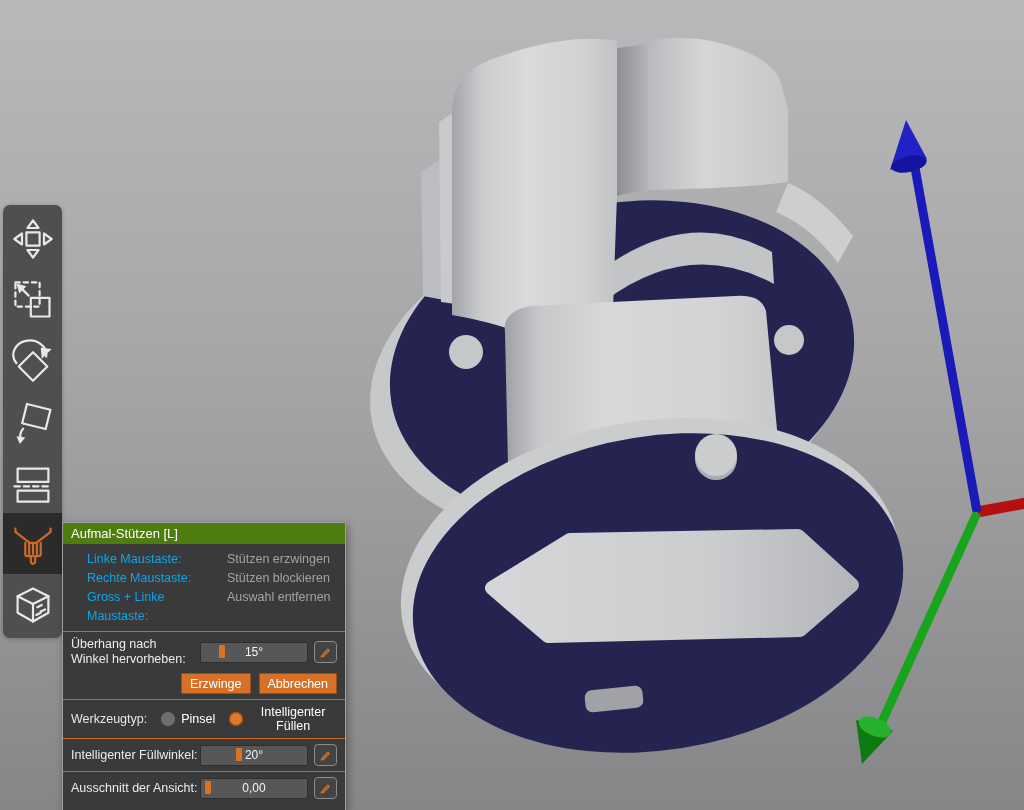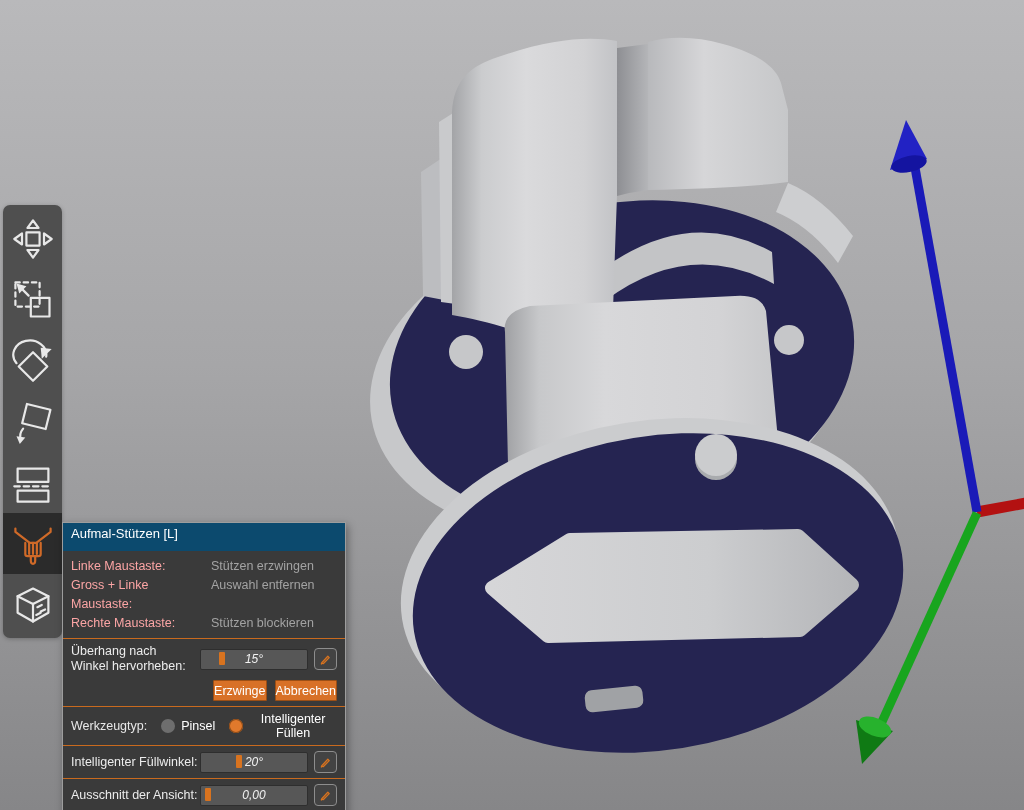--- a/index.html
+++ b/index.html
@@ -18,38 +18,38 @@
   .tool-item.active{background:#2b2b2b;}
   .tool-item svg{width:44px;height:44px;}
   .ic{stroke:#e8e8e8;fill:none;stroke-width:2;stroke-linejoin:round;stroke-linecap:round;}
   .icf{fill:#e8e8e8;stroke:none;}
   .ic-orange{stroke:#d06a28;fill:none;stroke-width:2;stroke-linejoin:round;stroke-linecap:round;}
 
   
   .dialog{position:absolute;left:62px;top:522px;width:282px;background:#3a3a3a;
           border:1px solid #9d9d9d;box-shadow:2px 3px 8px rgba(0,0,0,.35);
           color:#e8e8e8;font-size:12.5px;}
-  .dialog-title{height:28px;line-height:21px;background:#0c4a6e;color:#ffffff;
+  .dialog-title{height:21px;line-height:21px;background:#4d7c0f;color:#ffffff;
                 padding:0 8px;font-size:13px;}
   .dialog-body{padding:6px 8px 8px 8px;}
   .hint-row{display:flex;line-height:19px;}
-  .hint-label{width:140px;color:#fca5a5;}
+  .hint-label{width:140px;color:#0ea5e9;margin-left:16px;}
   .hint-value{color:#a3a3a3;}
   .divider{border:none;border-top:1px solid #c96a1e;margin:5px -8px;}
   .row{display:flex;align-items:center;margin:4px 0;}
   .row-label{flex:1;color:#ececec;}
   .two-line{line-height:15px;}
   .slider{position:relative;width:106px;height:19px;background:#575757;border:1px solid #2e2e2e;
-          border-radius:2px;display:flex;align-items:center;justify-content:center;cursor:pointer;font-style:italic;}
+          border-radius:2px;display:flex;align-items:center;justify-content:center;cursor:pointer;}
   .slider-handle{position:absolute;top:2px;width:6px;height:13px;background:#d8731f;border-radius:1px;}
   .slider-value{position:relative;color:#f2f2f2;font-size:12px;}
   .pencil-btn{width:21px;height:20px;margin-left:6px;background:#434343;border:1px solid #8d8d8d;
               border-radius:4px;display:flex;align-items:center;justify-content:center;cursor:pointer;}
   .btn{background:#d87127;border:1px solid #9c4f15;color:#fff;font-size:12.5px;
-       font-family:"Liberation Sans",sans-serif;padding:2px 0;height:21px;border-radius:1px;cursor:pointer;}
+       font-family:"Liberation Sans",sans-serif;padding:2px 8px;height:21px;border-radius:1px;cursor:pointer;}
   .btn-row{display:flex;justify-content:flex-end;gap:8px;margin:6px 0 2px 0;}
   .radio{width:14px;height:14px;border-radius:50%;background:#6e6e6e;margin:0 6px 0 14px;cursor:pointer;flex:none;}
   .radio.selected{background:#e0792c;box-shadow:inset 0 0 0 1px #8a4a18;}
   .radio-label{color:#ffffff;text-align:center;}
   .checkbox{width:15px;height:15px;background:#4c4c4c;border:1px solid #7c7c7c;border-radius:2px;
             margin-right:8px;display:flex;align-items:center;justify-content:center;cursor:pointer;flex:none;}
   .checkbox svg{display:none;}
   .checkbox.checked svg{display:block;}
 </style>
 </head>
@@ -206,26 +206,26 @@
 
   <div class="dialog">
     <div class="dialog-title">Aufmal-Stützen [L]</div>
     <div class="dialog-body">
 
       <div class="hint-row">
         <span class="hint-label">Linke Maustaste:</span>
         <span class="hint-value">Stützen erzwingen</span>
       </div>
       <div class="hint-row">
+        <span class="hint-label">Rechte Maustaste:</span>
+        <span class="hint-value">Stützen blockieren</span>
+      </div>
+      <div class="hint-row">
         <span class="hint-label">Gross + Linke Maustaste:</span>
         <span class="hint-value">Auswahl entfernen</span>
-      </div>
-      <div class="hint-row">
-        <span class="hint-label">Rechte Maustaste:</span>
-        <span class="hint-value">Stützen blockieren</span>
       </div>
 
       <hr class="divider">
 
       <div class="row">
         <div class="row-label two-line">
           <div>Überhang nach</div>
           <div>Winkel hervorheben:</div>
         </div>
         <div class="slider">

